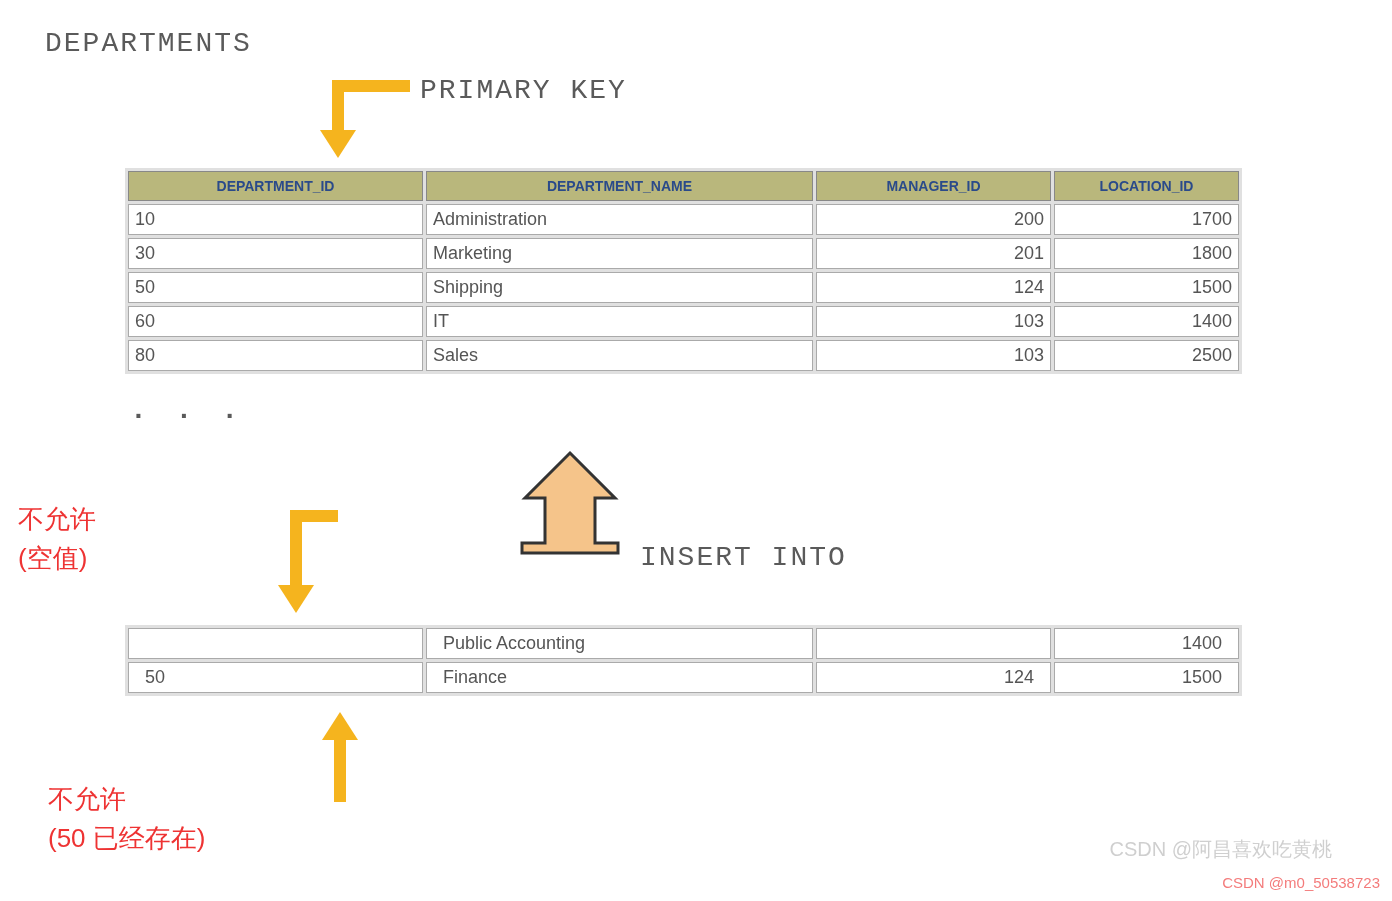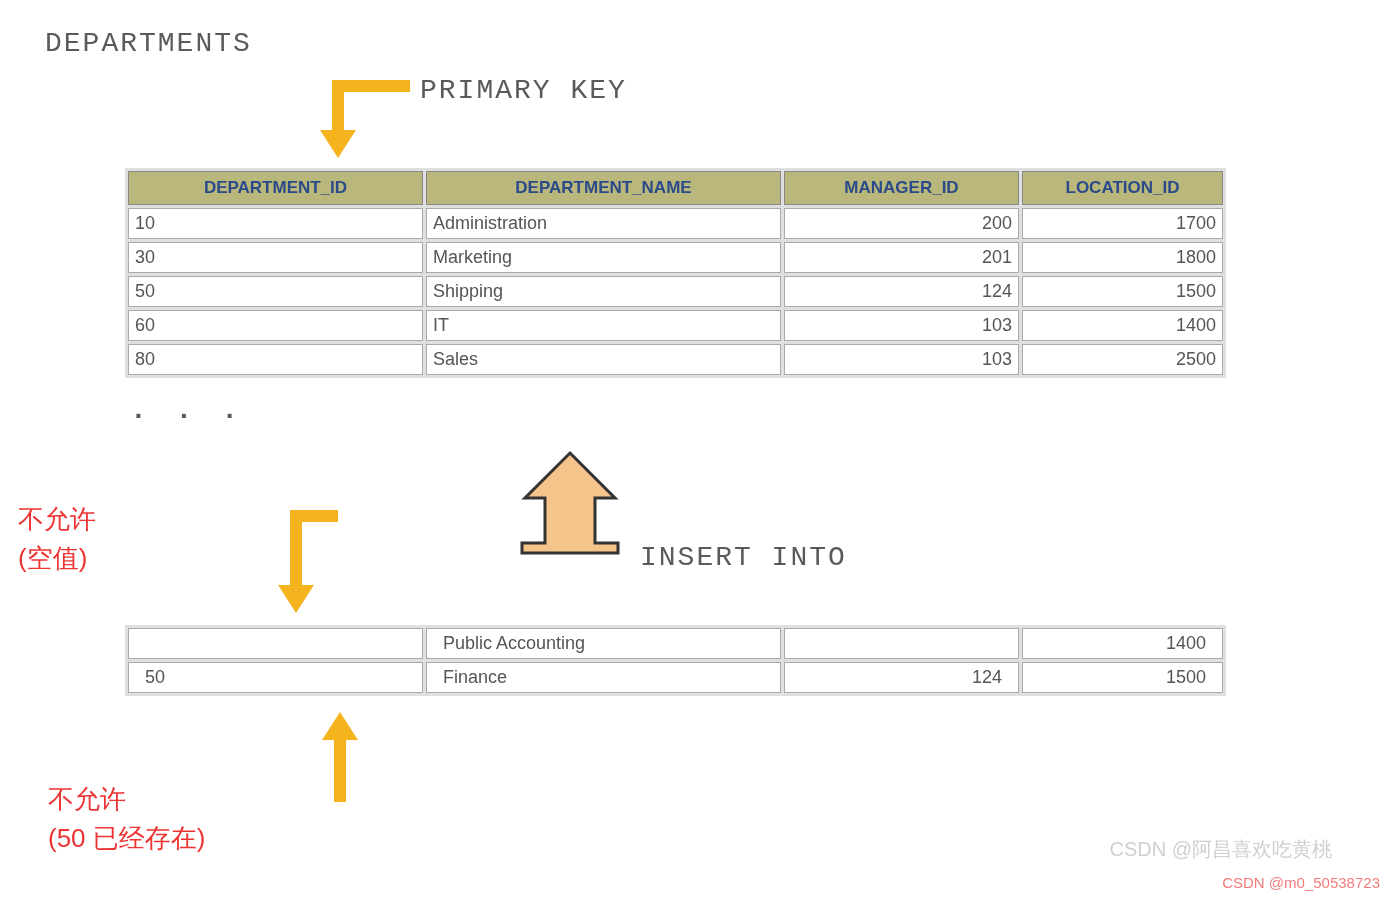--- a/index.html
+++ b/index.html
@@ -70,37 +70,37 @@
       left: 125px;
       top: 168px;
       border-collapse: separate;
       border-spacing: 3px;
       background: #e0e0e0;
     }
     .main-table th {
       background: #b9b77c;
       color: #2a4a8a;
       font-weight: bold;
-      font-size: 17px;
+      font-size: 14px;
       padding: 6px 0;
       border: 1px solid #888;
       text-align: center;
     }
     .main-table td {
       background: #ffffff;
       font-size: 18px;
       color: #555;
       padding: 4px 6px;
       border: 1px solid #aaa;
       height: 28px;
     }
     .col-id { width: 295px; text-align: left; }
-    .col-name { width: 355px; text-align: left; margin-left: 18px; }
+    .col-name { width: 387px; text-align: left; margin-left: 18px; }
     .col-mgr { width: 235px; text-align: right; }
-    .col-loc { width: 201px; text-align: right; }
+    .col-loc { width: 185px; text-align: right; }
     th.col-id, th.col-name, th.col-mgr, th.col-loc { text-align: center; }
     .ellipsis {
       position: absolute;
       left: 130px;
       top: 395px;
       font-family: "Courier New", monospace;
       font-size: 28px;
       color: #5a5a5a;
       letter-spacing: 6px;
       font-weight: bold;

